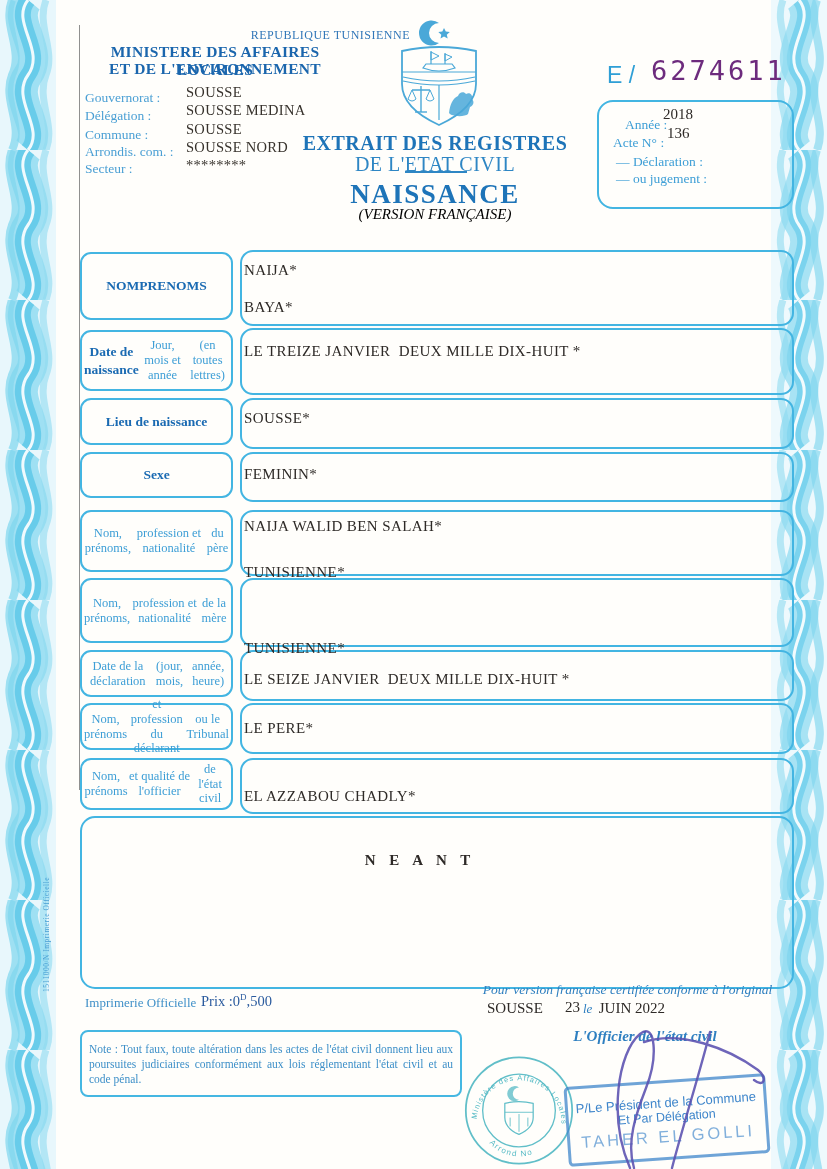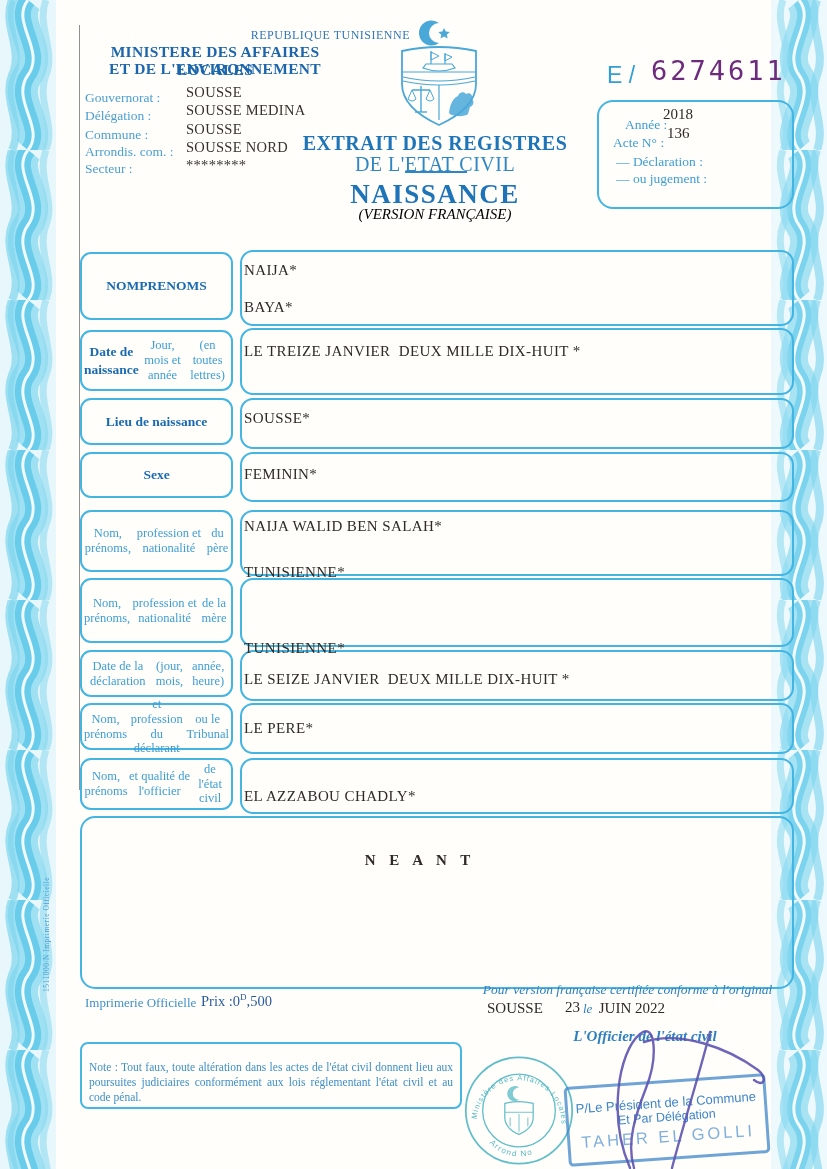--- a/index.html
+++ b/index.html
@@ -26,21 +26,21 @@
   .serial-e{color:#2f9fd6;font-size:23px;font-family:"Liberation Sans",sans-serif;}
   .serial-n{color:#6d2b7d;font-size:27px;font-family:"DejaVu Sans Mono",monospace;letter-spacing:3px;}
   .acte-l{color:#3d9ed6;font-size:13.5px;}
   .acte-v{color:#2e2a27;font-size:15px;text-align:center;}
   .foot-blue{color:#4090c8;font-size:13px;}
   .foot-prix{color:#2b5b9e;font-size:14.5px;}
   .foot-cert{color:#2e7fc0;font-style:italic;font-size:13.5px;}
   .foot-dark{color:#2e2a27;font-size:15px;}
   .foot-officer{color:#2e7fc0;font-style:italic;font-weight:bold;font-size:15px;}
   .notebox{position:absolute;border:2px solid #45b7e2;border-radius:8px;color:#3d8fc8;
-           font-size:11.5px;line-height:1.3;padding:16px 7px;box-sizing:border-box;text-align:justify;margin-top:12px;}
+           font-size:11.5px;line-height:1.3;padding:10px 7px;box-sizing:border-box;text-align:justify;}
   .obs-title{color:#2e86c4;font-weight:bold;font-style:italic;font-size:15px;letter-spacing:.5px;}
   .obs-val{color:#2e2a27;font-weight:bold;font-size:15px;letter-spacing:5px;}
   .rectstamp{position:absolute;left:566px;top:1080px;width:196px;height:74px;
              border:3px solid rgba(63,134,203,.75);border-radius:5px;transform:rotate(-4deg);
              display:flex;flex-direction:column;align-items:center;justify-content:center;
              font-family:"Liberation Sans",sans-serif;color:#3f86cb;}
   .rs1{font-size:13px;} .rs2{font-size:12.5px;} .rs3{font-size:16.5px;letter-spacing:3px;opacity:.65;margin-top:3px;}
   .sidetext{position:absolute;left:42px;top:877px;color:#4a9fd4;font-size:7.5px;
             writing-mode:vertical-rl;transform:rotate(180deg);letter-spacing:.5px;}
   .foldline{position:absolute;left:79px;top:25px;width:1px;height:765px;background:#6b6b6b;opacity:.75;}

